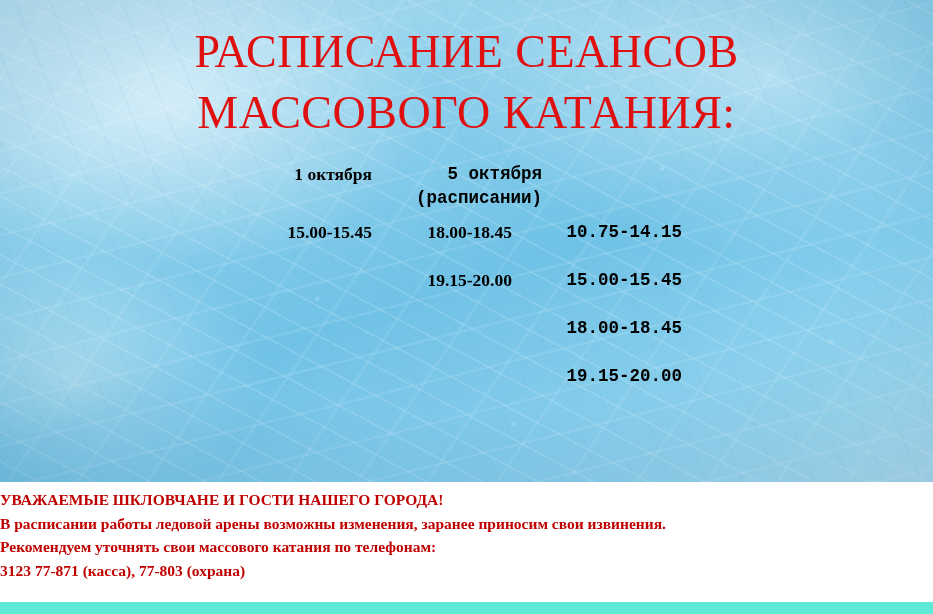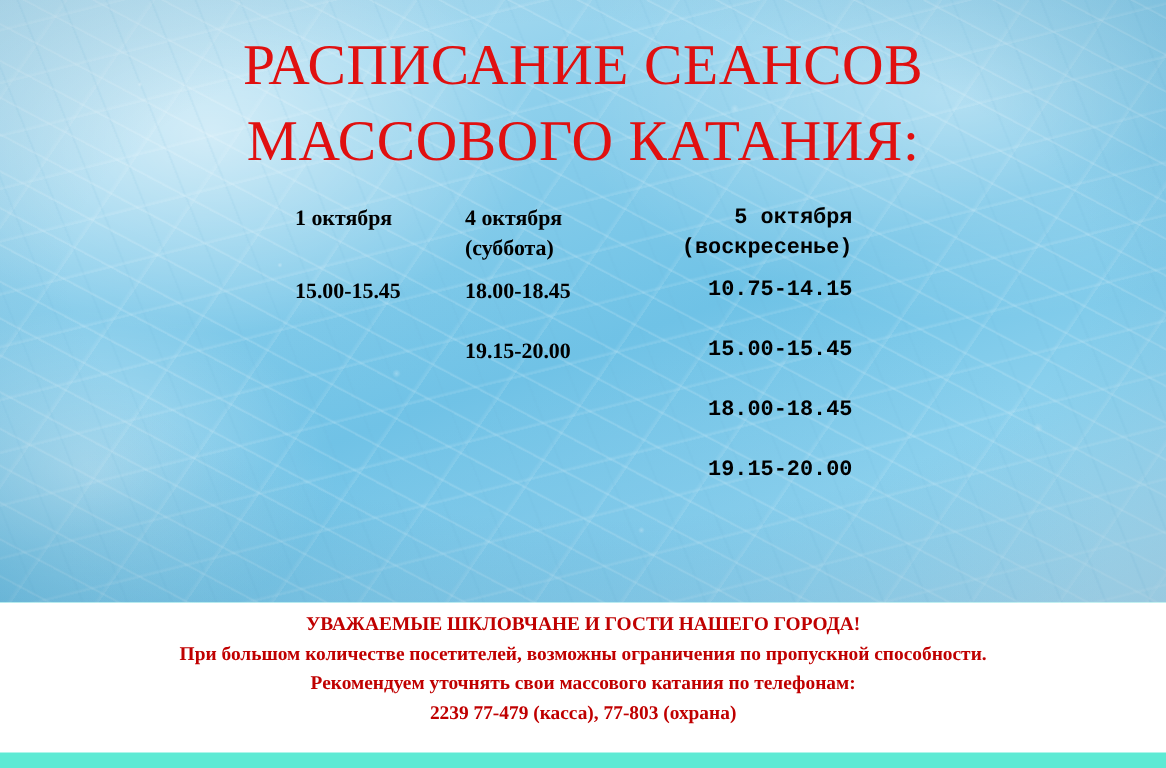--- a/index.html
+++ b/index.html
@@ -86,21 +86,21 @@
     width: 470px;
     color: #000000;
     font-size: 17.5px;
     font-weight: bold;
   }
   .sched-row {
     display: flex;
   }
   .sched-col {
     width: 144px;
-    text-align: left;
+    text-align: right;
   }
   .sched-col.c1 { width: 136px; }
   .sched-col.c2 { width: 140px; }
   .sched-col.c3 { width: 170px; text-align: right; font-family: Liberation Mono, monospace; }
   .sched-head {
     line-height: 1.38;
     padding-bottom: 12px;
   }
   .sched-cell {
     height: 48px;
@@ -108,21 +108,21 @@
   }
 
   
   .notice {
     position: absolute;
     left: 0;
     top: 482px;
     width: 933px;
     height: 120px;
     background: #ffffff;
-    text-align: center;
+    text-align: left;
     padding-top: 6px;
     box-sizing: border-box;
   }
   .notice p {
     margin: 0;
     color: #c00000;
     font-size: 15.5px;
     font-weight: bold;
     line-height: 1.52;
   }
@@ -140,27 +140,23 @@
 
   <div class="headline">РАСПИСАНИЕ СЕАНСОВ
 МАССОВОГО КАТАНИЯ:</div>
 
   <div class="schedule">
 
     <div class="sched-row">
       <div class="sched-col c1 sched-head">
         <div>1 октября</div>
       </div>
-      <div class="sched-col c2 sched-head">
-        <div>4 октября</div>
-        <div>(суббота)</div>
-      </div>
       <div class="sched-col c3 sched-head">
         <div>5 октября</div>
-        <div>(воскресенье)</div>
+        <div>(расписании)</div>
       </div>
     </div>
 
     <div class="sched-row">
       <div class="sched-col c1 sched-cell">15.00-15.45</div>
       <div class="sched-col c2 sched-cell">18.00-18.45</div>
       <div class="sched-col c3 sched-cell">10.75-14.15</div>
     </div>
 
     <div class="sched-row">
@@ -178,18 +174,18 @@
     <div class="sched-row">
       <div class="sched-col c1 sched-cell"></div>
       <div class="sched-col c2 sched-cell"></div>
       <div class="sched-col c3 sched-cell">19.15-20.00</div>
     </div>
 
   </div>
 
   <div class="notice">
     <p>УВАЖАЕМЫЕ ШКЛОВЧАНЕ И ГОСТИ НАШЕГО ГОРОДА!</p>
-    <p>При большом количестве посетителей, возможны ограничения по пропускной способности.</p>
+    <p>В расписании работы ледовой арены возможны изменения, заранее приносим свои извинения.</p>
     <p>Рекомендуем уточнять свои массового катания по телефонам:</p>
-    <p>2239 77-479 (касса), 77-803 (охрана)</p>
+    <p>3123 77-871 (касса), 77-803 (охрана)</p>
   </div>
 
 </div>
 
 </body></html>

